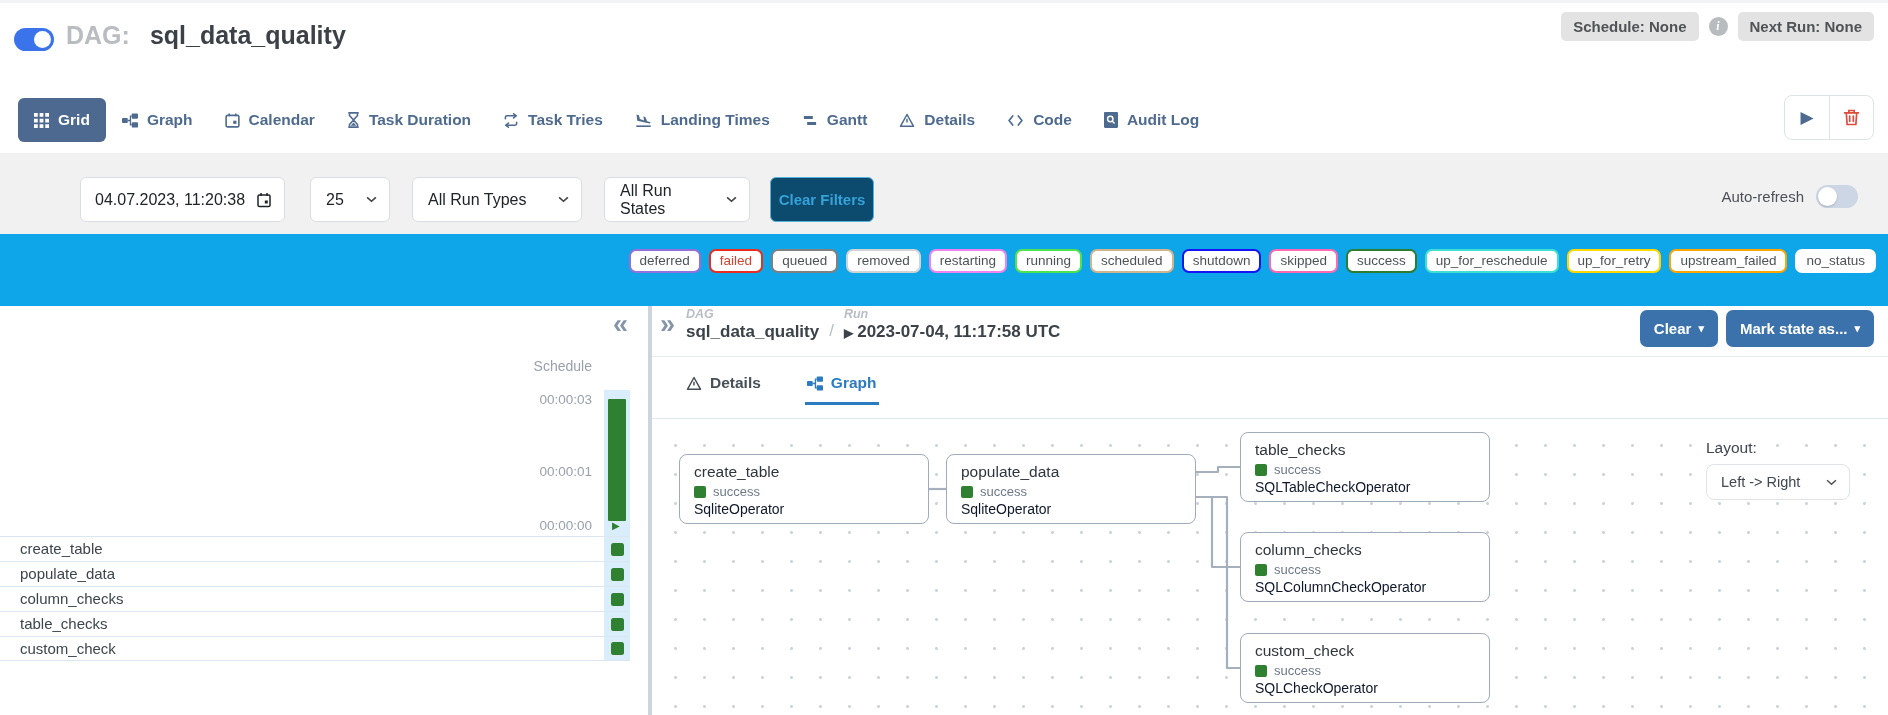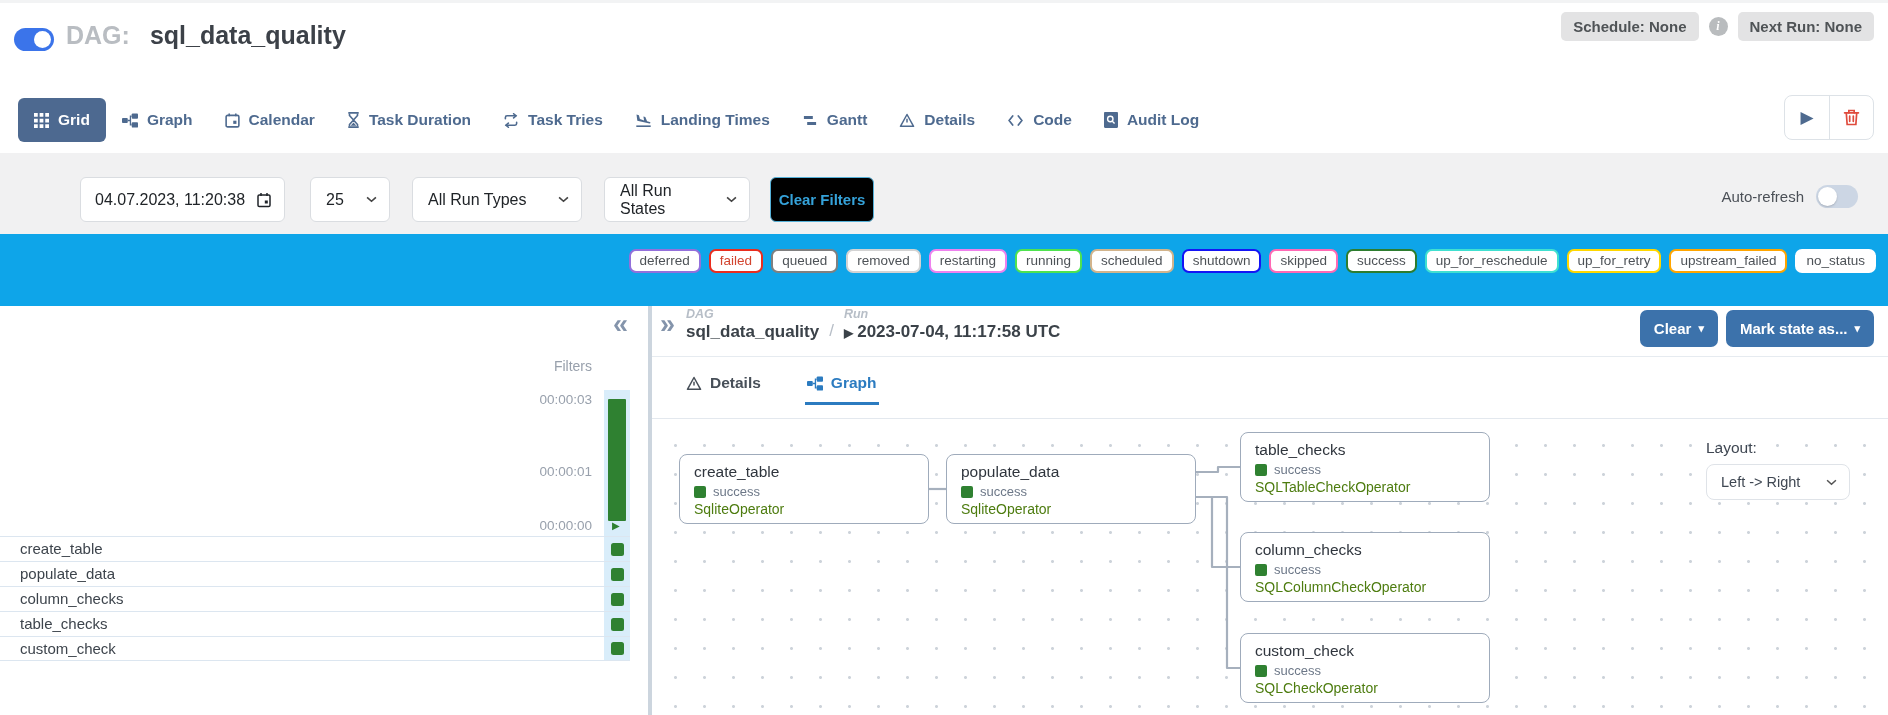--- a/index.html
+++ b/index.html
@@ -45,21 +45,21 @@
   .filterbar { position:absolute; left:0; top:150px; right:0; height:81px; background:#f1f1f2; }
   .fld { position:absolute; top:24px; height:45px; background:#fff; border:1px solid #dadde1;
     border-radius:6px; display:flex; align-items:center; font-size:16px; color:#202428; cursor:pointer; }
   .date-fld { left:80px; width:205px; padding:0 12px 0 14px; justify-content:space-between; }
   .date-fld input { border:none; outline:none; width:150px; font:inherit; color:inherit; background:transparent; }
   .sel { padding:0 12px 0 15px; justify-content:space-between; gap:10px; }
   .sel-pagesize { left:310px; width:80px; }
   .sel-runtypes { left:412px; width:170px; }
   .sel-runstates { left:604px; width:146px; }
   .clear-filters { position:absolute; left:770px; top:24px; height:45px; width:104px;
-    background:#000000; border:1.5px solid #55b1d9; border-radius:6px; color:var(--clear-filters-blue);
+    background:#0c4a6e; border:1.5px solid #55b1d9; border-radius:6px; color:var(--clear-filters-blue);
     font-size:15px; font-weight:700; display:flex; align-items:center; justify-content:center; cursor:pointer; }
   .auto-refresh { position:absolute; right:30px; top:32px; display:flex; align-items:center; gap:12px; }
   .auto-refresh .ar-label { font-size:15px; color:#4b5057; }
   .toggle-off { width:42px; height:23px; border-radius:12px; background:#ccd6e4; position:relative; cursor:pointer; }
   .toggle-off .knob { position:absolute; left:2px; top:2px; width:19px; height:19px; border-radius:50%;
     background:#fff; box-shadow:0 1px 2px rgba(0,0,0,.18); }
 
   
   .legend { position:absolute; left:0; top:231px; right:0; height:72px; background:#0ea5e9;
     display:flex; justify-content:flex-end; align-items:flex-start; padding:15px 12px 0 0; gap:8px; }
@@ -110,21 +110,21 @@
   
   .gcanvas { position:absolute; left:0; right:0; top:112px; bottom:0; border-top:1px solid #e3e8ee;
     background-image:radial-gradient(circle, #cdd3da 1.2px, transparent 1.7px);
     background-size:29px 29px; background-position:9px 12px; }
   .edges { position:absolute; left:0; top:0; }
   .gnode { position:absolute; width:250px; height:70px; background:#fff; border:1.5px solid #9fabbb;
     border-radius:8px; padding:8px 14px 0; cursor:pointer; }
   .gnode .ttl { font-size:15.5px; color:#2f353d; margin-bottom:3px; }
   .gnode .strow { display:flex; align-items:center; gap:7px; font-size:13px; color:#6d7888; margin-bottom:2px; }
   .gnode .strow .gsq { width:12px; height:12px; border-radius:2px; }
-  .gnode .op { font-size:14px; color:#4d7c0f; }
+  .gnode .op { font-size:14px; color:#0f172a; }
   .n-create { left:27px; top:35px; }
   .n-populate { left:294px; top:35px; }
   .n-table { left:588px; top:13px; }
   .n-column { left:588px; top:113px; }
   .n-custom { left:588px; top:214px; }
   .layout-ctl { position:absolute; right:38px; top:20px; width:144px; }
   .layout-ctl .llbl { font-size:15.5px; color:#3f4752; margin-bottom:7px; }
   .layout-sel { height:36px; background:#fff; border:1px solid #dfe3e8; border-radius:8px;
     display:flex; align-items:center; justify-content:space-between; padding:0 12px 0 14px;
     font-size:14.5px; color:#3f4752; cursor:pointer; }
@@ -333,21 +333,21 @@
     <span class="state-badge" style="border-color: rgb(64, 224, 208);">up_for_reschedule</span>
     <span class="state-badge" style="border-color: rgb(255, 215, 0);">up_for_retry</span>
     <span class="state-badge" style="border-color: rgb(255, 165, 0);">upstream_failed</span>
     <span class="state-badge plain">no_status</span>
   </div>
 
   <div class="main">
 
     <div class="grid-panel">
       <span class="collapse-ch">«</span>
-      <div class="dur-label">Filters</div>
+      <div class="dur-label">Schedule</div>
       <div class="tick t0">00:00:03</div>
       <div class="tick t1">00:00:01</div>
       <div class="tick t2">00:00:00</div>
       <div class="bar-cell">
         <div class="bar"></div>
         <div class="runmark">▶</div>
       </div>
       <div class="task-rows">
         <div class="trow">
           <span class="tname">create_table</span>

